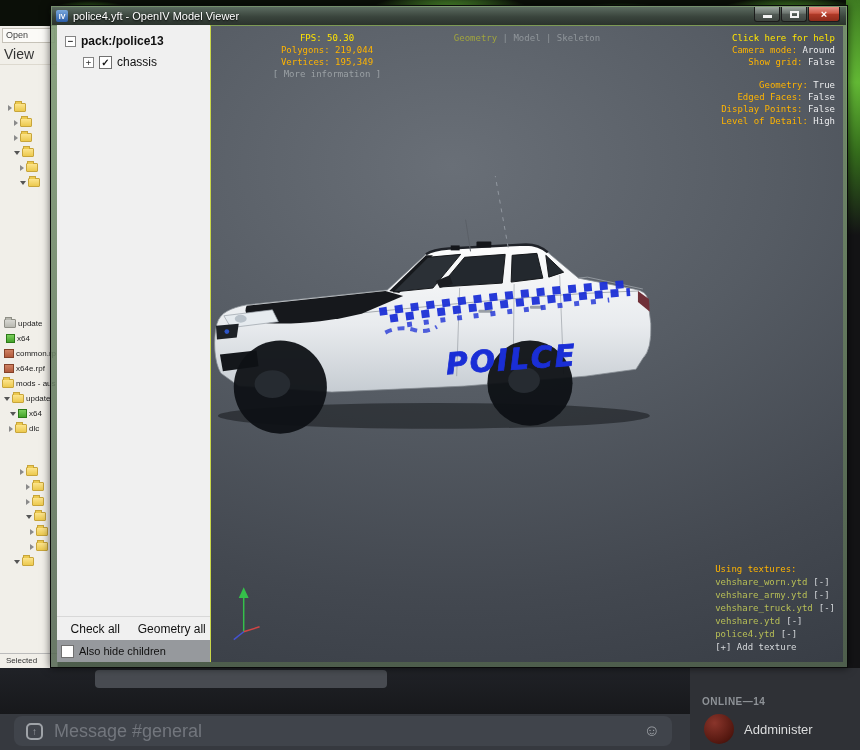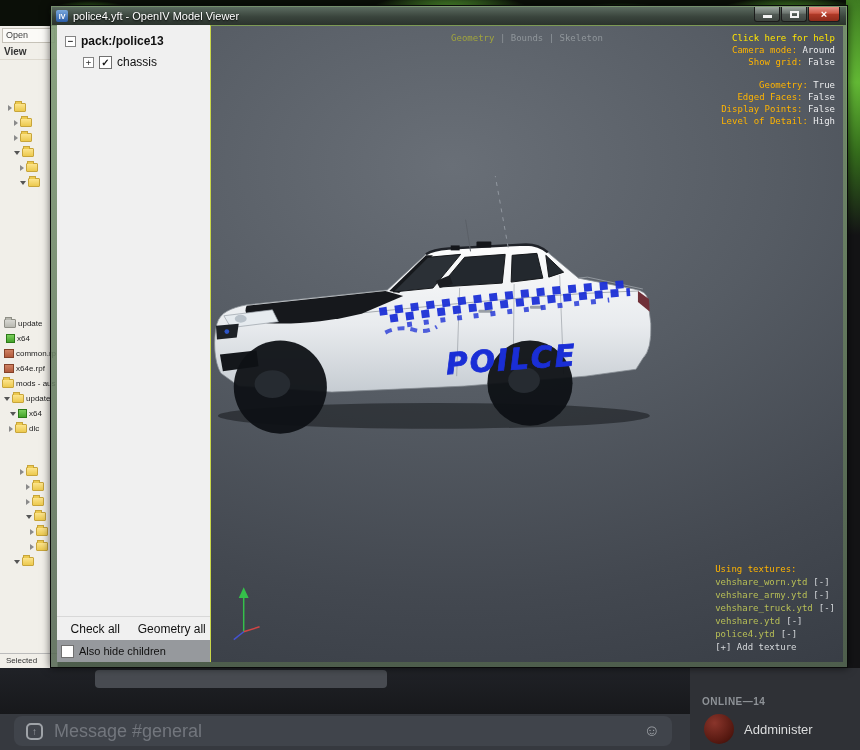--- a/index.html
+++ b/index.html
@@ -14,21 +14,21 @@
       radial-gradient(110px 20px at 450px 8px, rgba(120,225,70,.8), transparent 70%),
       radial-gradient(80px 16px at 620px 14px, rgba(70,170,40,.75), transparent 70%),
       radial-gradient(100px 18px at 790px 10px,rgba(110,220,60,.85),transparent 70%),
       #0b0f08; }
   .bg-right { position:absolute; right:0; top:0; width:14px; height:235px;
     background:linear-gradient(180deg,#3f7c22,#63b935 35%,#356d1c 65%,rgba(18,28,10,0)); }
 
   
   .explorer { position:absolute; left:0; top:26px; width:58px; height:642px; background:#f1efe9; border-right:1px solid #9a9a9a; overflow:hidden; }
   .exp-tab { margin:2px 2px 0 2px; height:15px; background:#fbfaf7; border:1px solid #c6c2b8; font-size:9px; color:#444; padding:1px 3px; white-space:nowrap; overflow:hidden; }
-  .exp-menu { font-size:10px; color:#333; padding:3px 11px 2px 4px; border-bottom:1px solid #ddd9cf; white-space:nowrap;font-weight:bold; }
+  .exp-menu { font-size:14px; color:#333; padding:3px 11px 2px 4px; border-bottom:1px solid #ddd9cf; white-space:nowrap; }
   .exp-group { position:absolute; left:0; right:0;text-align:right; }
   .g1 { top:74px; } .g2 { top:290px; } .g3 { top:438px; }
   .exp-row { height:15px; display:flex; align-items:center; gap:2px; white-space:nowrap; overflow:hidden; }
   .exp-row .lbl { font-size:8px; color:#222; }
   .tri-r { width:0; height:0; border-left:4px solid #8a8a8a; border-top:3px solid transparent; border-bottom:3px solid transparent; flex:0 0 auto; }
   .tri-d { width:0; height:0; border-top:4px solid #555; border-left:3px solid transparent; border-right:3px solid transparent; flex:0 0 auto; }
   .ico-folder { width:12px; height:9px; background:linear-gradient(#fce48c,#ecc94e); border:1px solid #c8a53a; border-radius:1px; position:relative; flex:0 0 auto; }
   .ico-folder::before { content:""; position:absolute; left:0; top:-3px; width:5px; height:2px; background:#ecc94e; border:1px solid #c8a53a; border-bottom:none; }
   .ico-folder.gray { background:linear-gradient(#d8d8d2,#b8b8b0); border-color:#8f8f86; }
   .ico-folder.gray::before { background:#b8b8b0; border-color:#8f8f86; }
@@ -303,25 +303,31 @@
           <rect x="242" y="220" width="9" height="5" fill="#14161a"></rect>
 
           <g>
             <line x1="33" y1="572" x2="33" y2="610" stroke="#35c04a" stroke-width="1.5"></line>
             <path d="M 33,565 L 28,576 L 38,576 Z" fill="#35c04a"></path>
             <line x1="33" y1="610" x2="49" y2="605" stroke="#d24545" stroke-width="1.5"></line>
             <line x1="33" y1="610" x2="23" y2="618" stroke="#4553d2" stroke-width="1.5"></line>
           </g>
         </svg>
 
+        <div class="vp vp-stats">
+          <div class="c-fps">FPS: 50.30</div>
+          <div class="c-stat">Polygons: 219,044</div>
+          <div class="c-stat">Vertices: 195,349</div>
+          <div class="c-dim">[ More information ]</div>
+        </div>
 
         <div class="vp vp-modes">
           <span class="c-geom">Geometry</span>
           <span class="c-mode"> </span><span class="c-mode">|</span><span class="c-mode"> </span>
-          <span class="c-mode">Bounds</span>
+          <span class="c-mode">Model</span>
           <span class="c-mode"> </span><span class="c-mode">|</span><span class="c-mode"> </span>
           <span class="c-mode">Skeleton</span>
         </div>
 
         <div class="vp vp-right">
           <div class="c-fps">Click here for help</div>
           <div><span class="c-stat">Camera mode:</span> <span class="c-val">Around</span></div>
           <div><span class="c-stat">Show grid:</span> <span class="c-val">False</span></div>
           <div class="gap"><span class="c-stat">Geometry:</span> <span class="c-val">True</span></div>
           <div><span class="c-stat">Edged Faces:</span> <span class="c-val">False</span></div>

